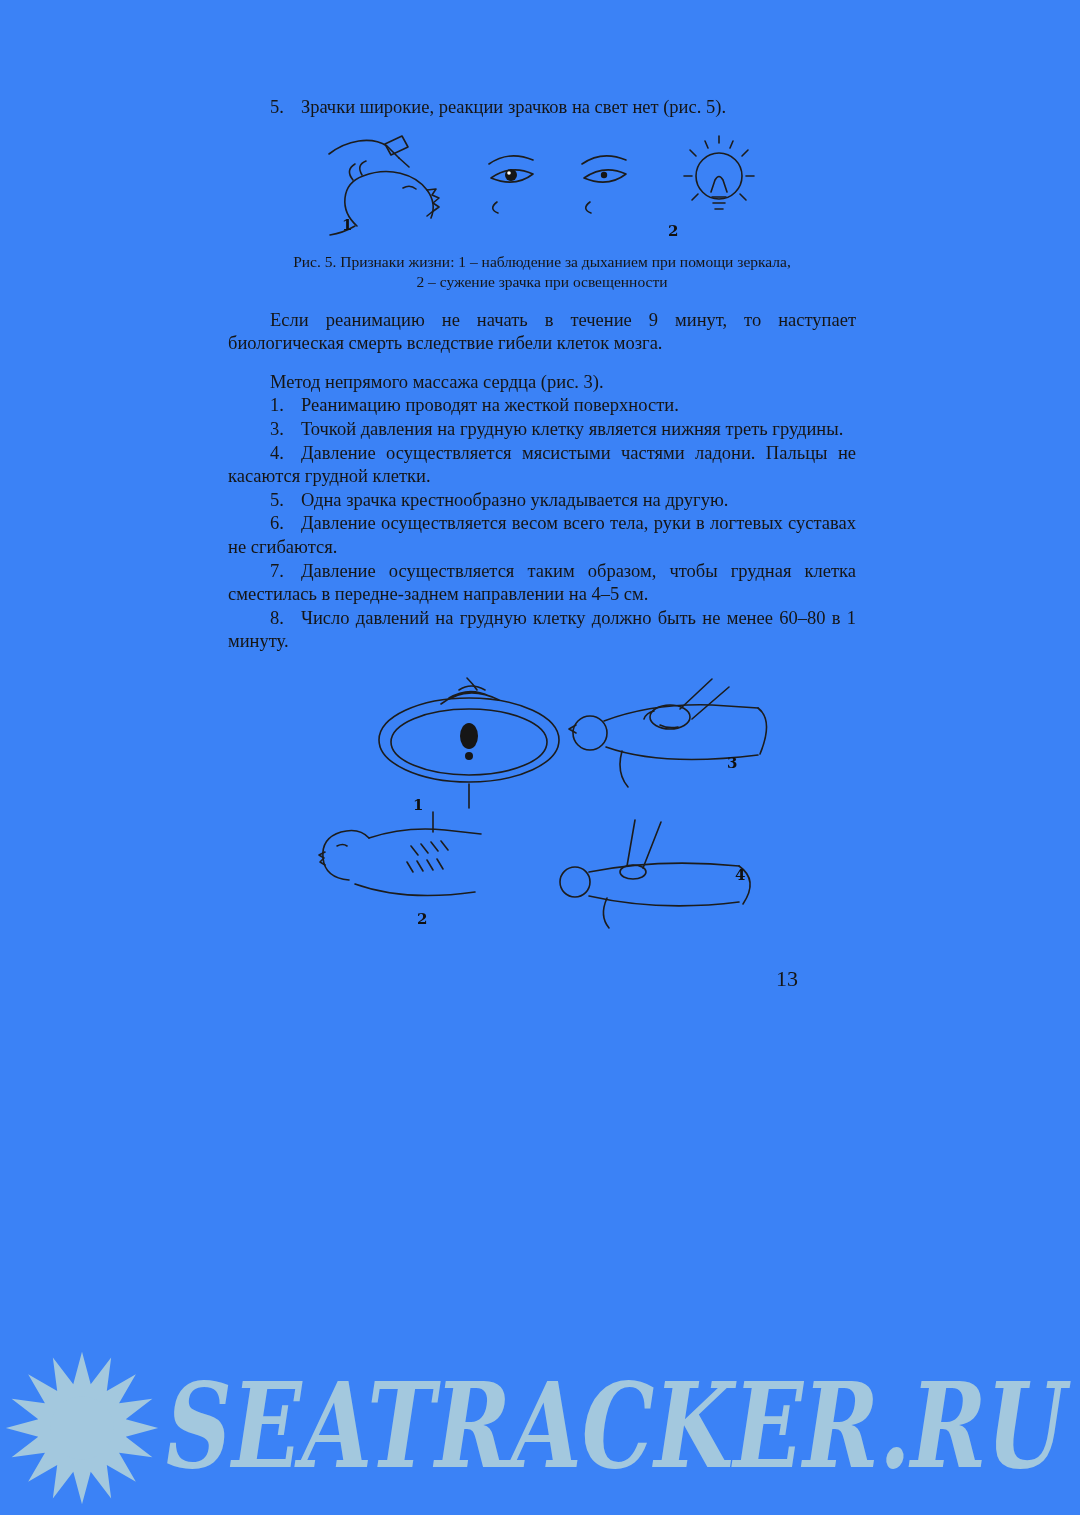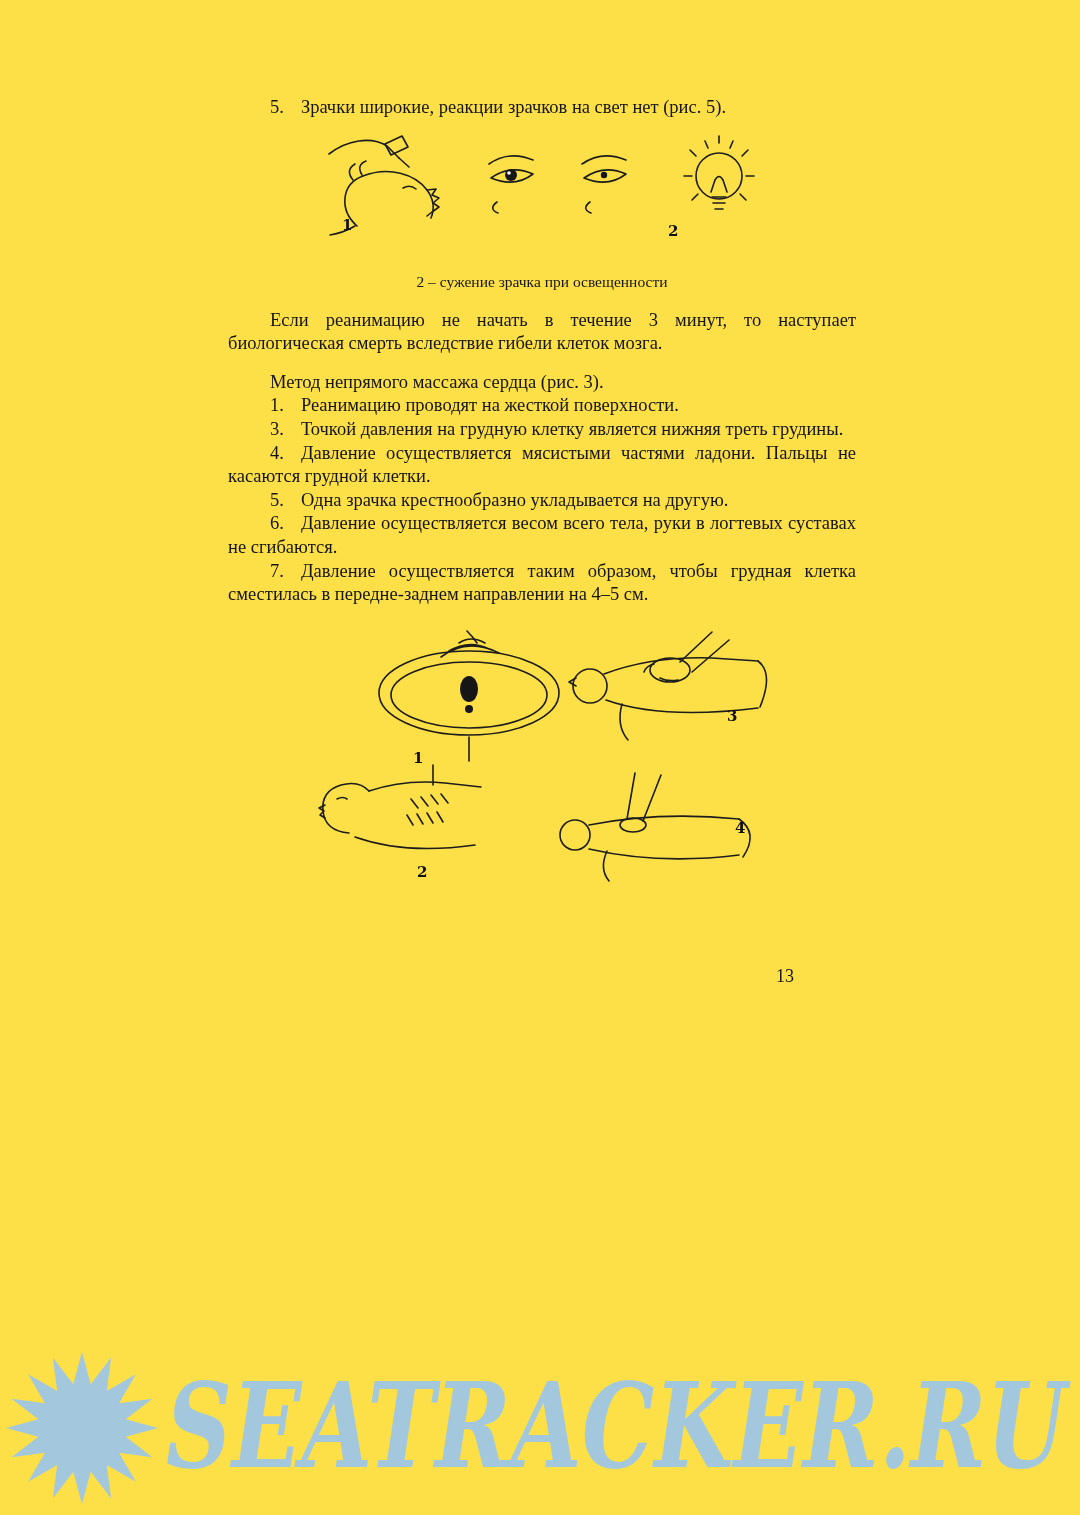--- a/index.html
+++ b/index.html
@@ -1,21 +1,21 @@
 <!DOCTYPE html>
 <html><head>
 <meta charset="utf-8">
 <style>
   * { margin:0; padding:0; box-sizing:border-box; }
   html,body { background:#ffffff; }
   body {
     width:1080px; height:1515px; position:relative; overflow:hidden;
     font-family:"Liberation Serif", serif; color:#151515;
   }
-  .page { position:absolute; inset:0; background:#fde047; }
+  .page { position:absolute; inset:0; background:#3b82f6; }
   .content { position:absolute; left:228px; top:96px; width:628px; }
 
   p.item, p.body-p, p.heading {
     font-size:18.5px; line-height:23.6px; text-align:justify; text-indent:42px;
   }
   .num-gap { display:inline-block; width:17px; }
   p.heading { margin-top:15px; }
   p.body-p.intro { margin-top:16px; }
   .heading b { font-weight:normal; }
 
@@ -31,21 +31,21 @@
     fill:none; stroke:#1c1c1c; stroke-width:1.6; stroke-linecap:round; stroke-linejoin:round;
   }
   .sketch .solid { fill:#161616; stroke:none; }
   .sketch .dotw { fill:#ffffff; stroke:none; }
 
   .caption {
     font-size:15.5px; line-height:20.5px; text-align:center; margin-top:12px;
   }
 
   .page-number {
-    position:absolute; left:776px; top:966px; font-size:18px;
+    position:absolute; left:776px; top:966px; font-size:22px;
   }
 
   .watermark {
     position:absolute; left:4px; top:1348px; width:1072px; height:160px;
     display:flex; align-items:center;font-style:italic;
   }
   .watermark .sun { flex:0 0 auto; }
   .watermark .wm-text { flex:1 1 auto; }
 </style>
 </head>
@@ -89,32 +89,33 @@
           <circle cx="45" cy="40" r="23"></circle>
           <path d="M38,61 h14 M39,67 h12 M41,73 h8"></path>
           <path d="M37,56 l4,-12 q4,-7 8,0 l4,12"></path>
           <path d="M16,14 l6,6 M74,14 l-6,6 M10,40 h8 M80,40 h-8 M18,64 l6,-6 M72,64 l-6,-6 M31,5 l3,7 M59,5 l-3,7 M45,0 v7"></path>
         </g>
       </svg>
       <span class="fig-num" style="left:30px; top:86px;">1</span>
       <span class="fig-num" style="left:356px; top:92px;">2</span>
     </div>
 
-    <p class="caption"><br><span>2 – сужение зрачка при освещенности</span></p>
+    <p class="caption"><span>Рис. 5. Признаки жизни: 1 – наблюдение за дыханием при помощи зеркала,</span><br><span>2 – сужение зрачка при освещенности</span></p>
 
-    <p class="body-p intro"><span>Если реанимацию не начать в течение 3 минут, то наступает биологическая смерть вследствие гибели клеток мозга.</span></p>
+    <p class="body-p intro"><span>Если реанимацию не начать в течение 9 минут, то наступает биологическая смерть вследствие гибели клеток мозга.</span></p>
 
     <p class="heading"><b>Метод непрямого массажа сердца</b><span> (рис. 3).</span></p>
 
     <p class="item"><span>1.</span><span class="num-gap"></span><span>Реанимацию проводят на жесткой поверхности.</span></p>
     <p class="item"><span>3.</span><span class="num-gap"></span><span>Точкой давления на грудную клетку является нижняя треть грудины.</span></p>
     <p class="item"><span>4.</span><span class="num-gap"></span><span>Давление осуществляется мясистыми частями ладони. Пальцы не касаются грудной клетки.</span></p>
     <p class="item"><span>5.</span><span class="num-gap"></span><span>Одна зрачка крестнообразно укладывается на другую.</span></p>
     <p class="item"><span>6.</span><span class="num-gap"></span><span>Давление осуществляется весом всего тела, руки в логтевых суставах не сгибаются.</span></p>
     <p class="item"><span>7.</span><span class="num-gap"></span><span>Давление осуществляется таким образом, чтобы грудная клетка сместилась в передне-заднем направлении на 4–5 см.</span></p>
+    <p class="item"><span>8.</span><span class="num-gap"></span><span>Число давлений на грудную клетку должно быть не менее 60–80 в 1 минуту.</span></p>
 
     <div class="figure fig6-wrap">
       <svg class="sketch" width="470" height="272" viewBox="0 0 470 272">
 
         <g transform="translate(50,8)">
           <ellipse cx="112" cy="62" rx="90" ry="42"></ellipse>
           <ellipse cx="112" cy="64" rx="78" ry="33"></ellipse>
           <ellipse class="solid" cx="112" cy="58" rx="9" ry="13"></ellipse>
           <circle class="solid" cx="112" cy="78" r="4"></circle>
           <path d="M84,26 q26,-20 58,-4 M92,20 q20,-12 40,-2 M102,12 q12,-8 26,0"></path>

